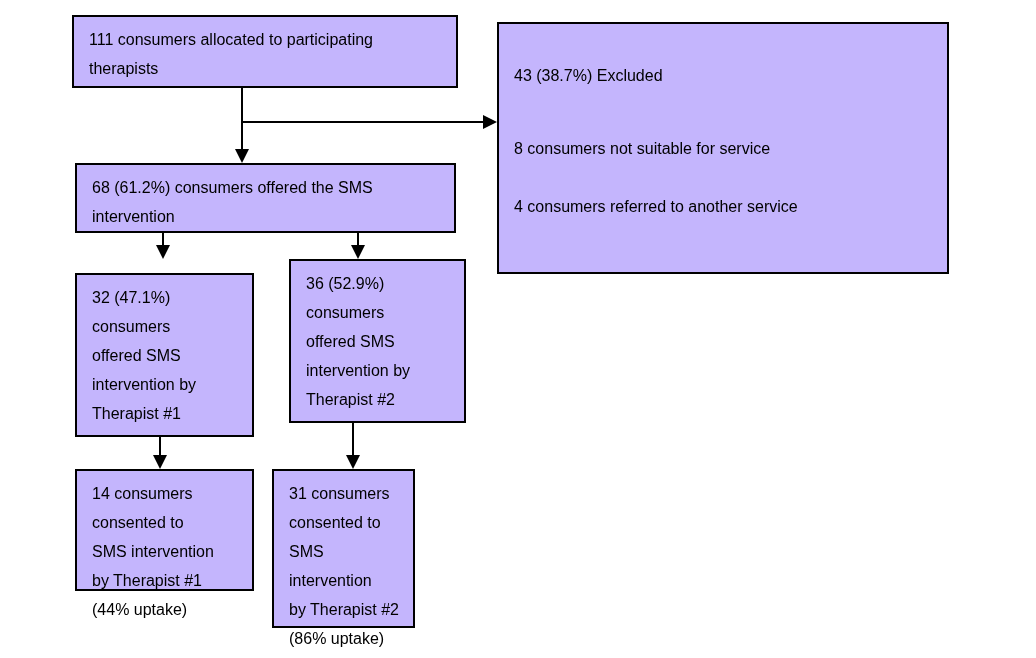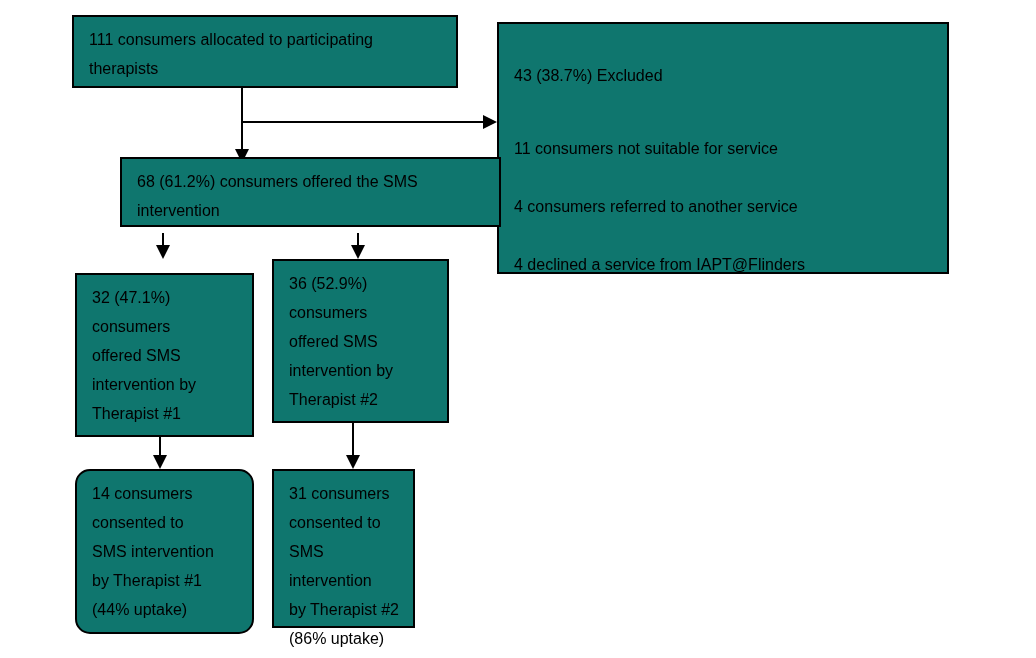--- a/index.html
+++ b/index.html
@@ -26,34 +26,34 @@
     stroke: #000000;
     stroke-width: 2;
   }
   .connectors polygon {
     fill: #000000;
     stroke: none;
   }
   .box {
     position: absolute;
     box-sizing: border-box;
-    background: #0f766e;
+    background: #c4b5fd;
     border: 2px solid #000000;
     color: #000000;
     font-size: 16px;
     line-height: 29px;
     white-space: pre-line;
     padding: 8px 10px 6px 15px;
   }
   #box-allocated { left: 72px;  top: 15px;  width: 386px; height: 73px;  }
   #box-excluded  { left: 497px; top: 22px;  width: 452px; height: 252px; }
-  #box-offered   { left: 75px;  top: 157px; width: 381px; height: 70px; margin-left: 45px;  }
+  #box-offered   { left: 75px;  top: 163px; width: 381px; height: 70px;  }
   #box-t1        { left: 75px;  top: 259px; width: 179px; height: 164px; margin-top: 14px; }
-  #box-t2        { left: 272px; top: 259px; width: 177px; height: 164px; }
-  #box-c1        { left: 75px;  top: 469px; width: 179px; height: 165px; border-radius: 15px; }
+  #box-t2        { left: 289px; top: 259px; width: 177px; height: 164px; }
+  #box-c1        { left: 75px;  top: 469px; width: 179px; height: 122px; }
   #box-c2        { left: 272px; top: 469px; width: 143px; height: 159px; }
   .ex-title { margin-bottom: 15px; }
 </style>
 </head>
 <body>
 
 <div class="canvas">
 
   <svg class="connectors" width="1036" height="658" viewBox="0 0 1036 658" aria-hidden="true">
     <g>
@@ -80,23 +80,22 @@
       <line x1="353" y1="423" x2="353" y2="457"></line>
       <polygon points="346,455 360,455 353,469"></polygon>
     </g>
   </svg>
 
   <div class="box" id="box-allocated">111 consumers allocated to participating
 therapists</div>
 
   <div class="box" id="box-excluded">
     <div class="ex-title">43 (38.7%) Excluded</div>
-    <div class="ex-item">11 consumers not suitable for service</div>
+    <div class="ex-item">8 consumers not suitable for service</div>
     <div class="ex-item">4 consumers referred to another service</div>
-    <div class="ex-item">4 declined a service from IAPT@Flinders</div>
   </div>
 
   <div class="box" id="box-offered">68 (61.2%) consumers offered the SMS
 intervention</div>
 
   <div class="box" id="box-t1">32 (47.1%)
 consumers
 offered SMS
 intervention by
 Therapist #1</div>

